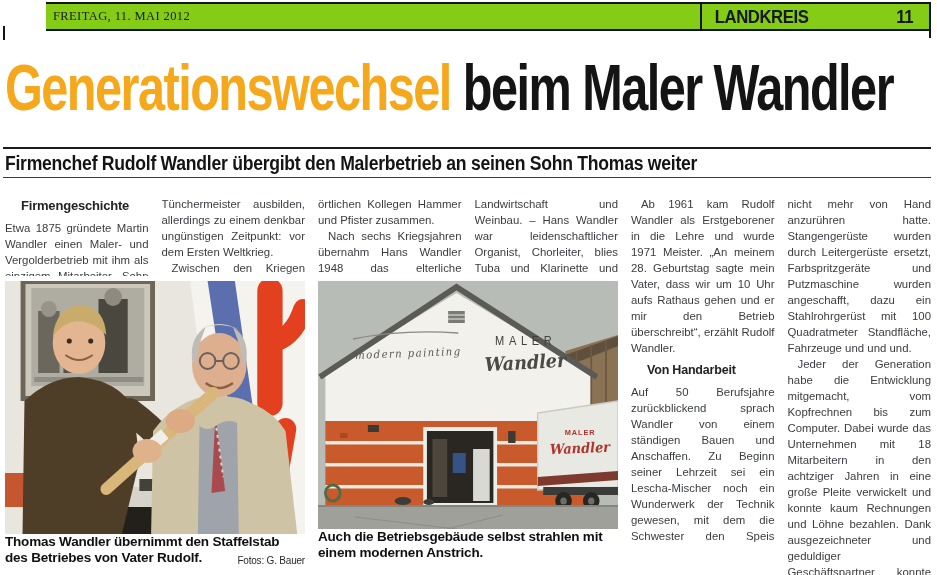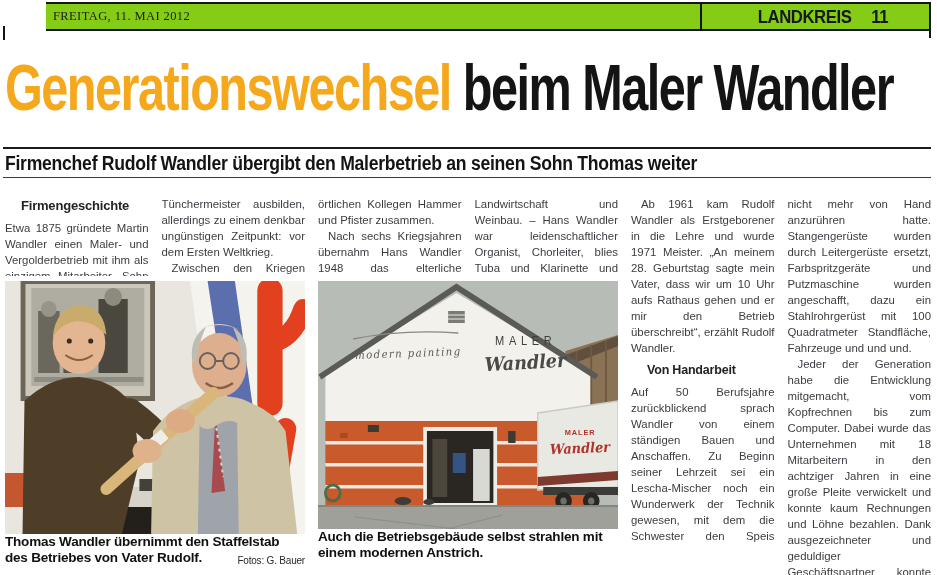--- a/index.html
+++ b/index.html
@@ -14,21 +14,21 @@
     position:absolute; left:3px; right:6px; top:2px; height:29px;
     background:#84cc16; border-top:2px solid #141414; border-bottom:2px solid #141414;
     display:flex; align-items:stretch;margin-left:43px;
   }
   .masthead-date {
     font-family:"Liberation Serif", serif; font-size:12.5px; color:#1c1c1c;
     letter-spacing:.4px; padding-left:7px; align-self:center;
   }
   .masthead-right {
     margin-left:auto; width:231px; border-left:2px solid #141414;
-    display:flex; align-items:center; justify-content:center; padding-right:0; gap:18px;
+    display:flex; align-items:center; justify-content:space-between; padding-right:18px; gap:18px;
   }
   .masthead-section, .masthead-page {
     font-size:19px; font-weight:700; color:#17181c; letter-spacing:-.5px;
     transform:scaleX(.88); transform-origin:right center; white-space:nowrap;
   }
   .trim-right { position:absolute; right:6px; top:2px; width:2px; height:36px; background:#141414; }
   .trim-left  { position:absolute; left:3px;  top:26px; width:2px; height:14px; background:#141414; }
 
   
   .headline {

